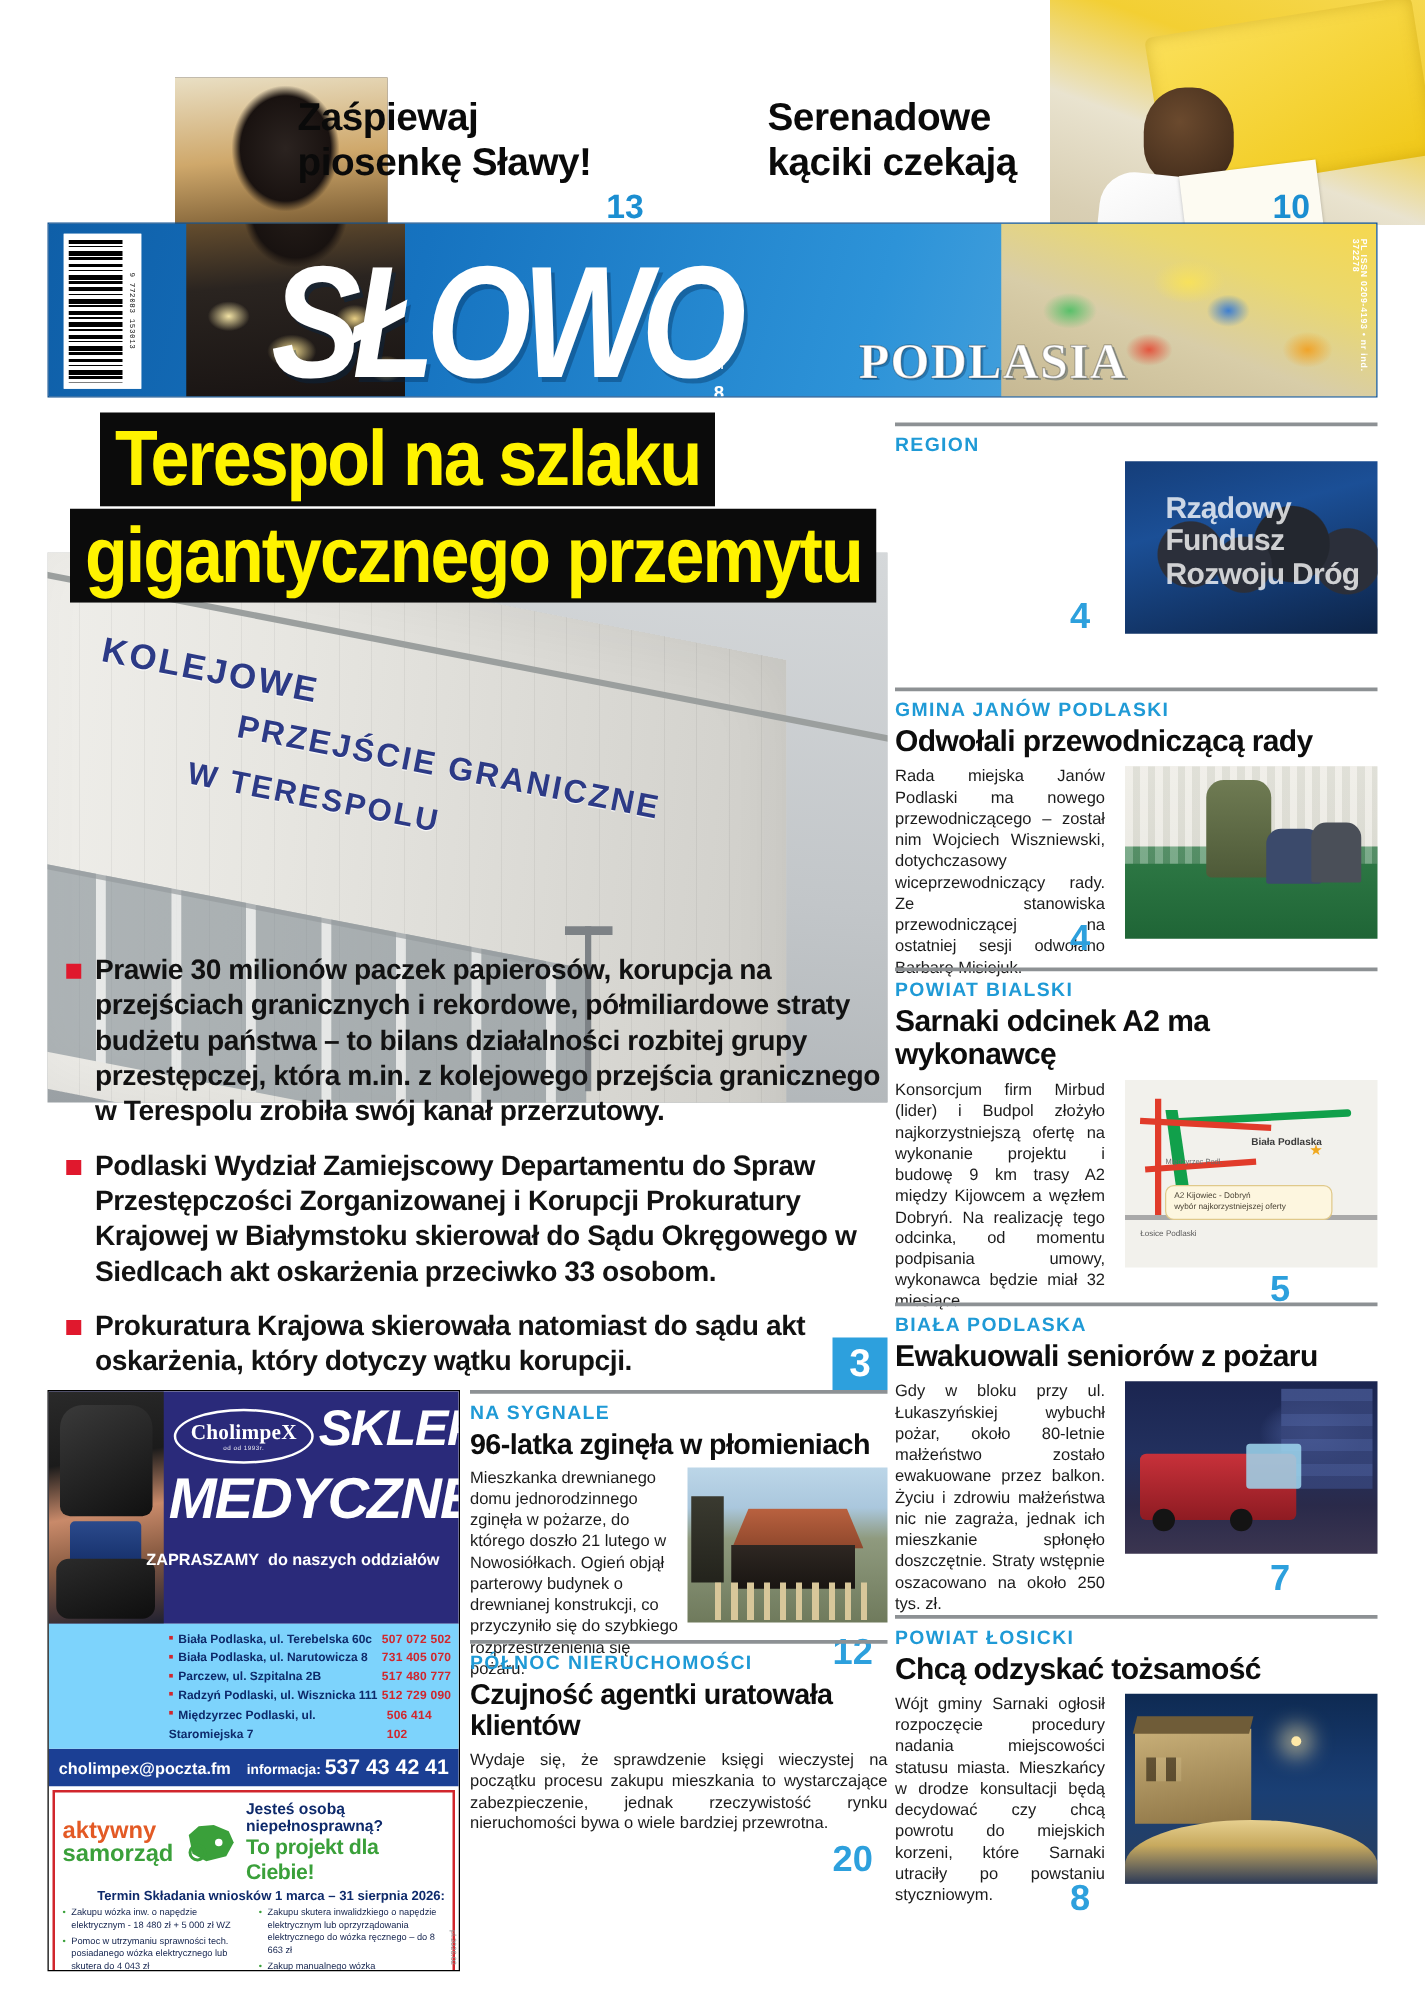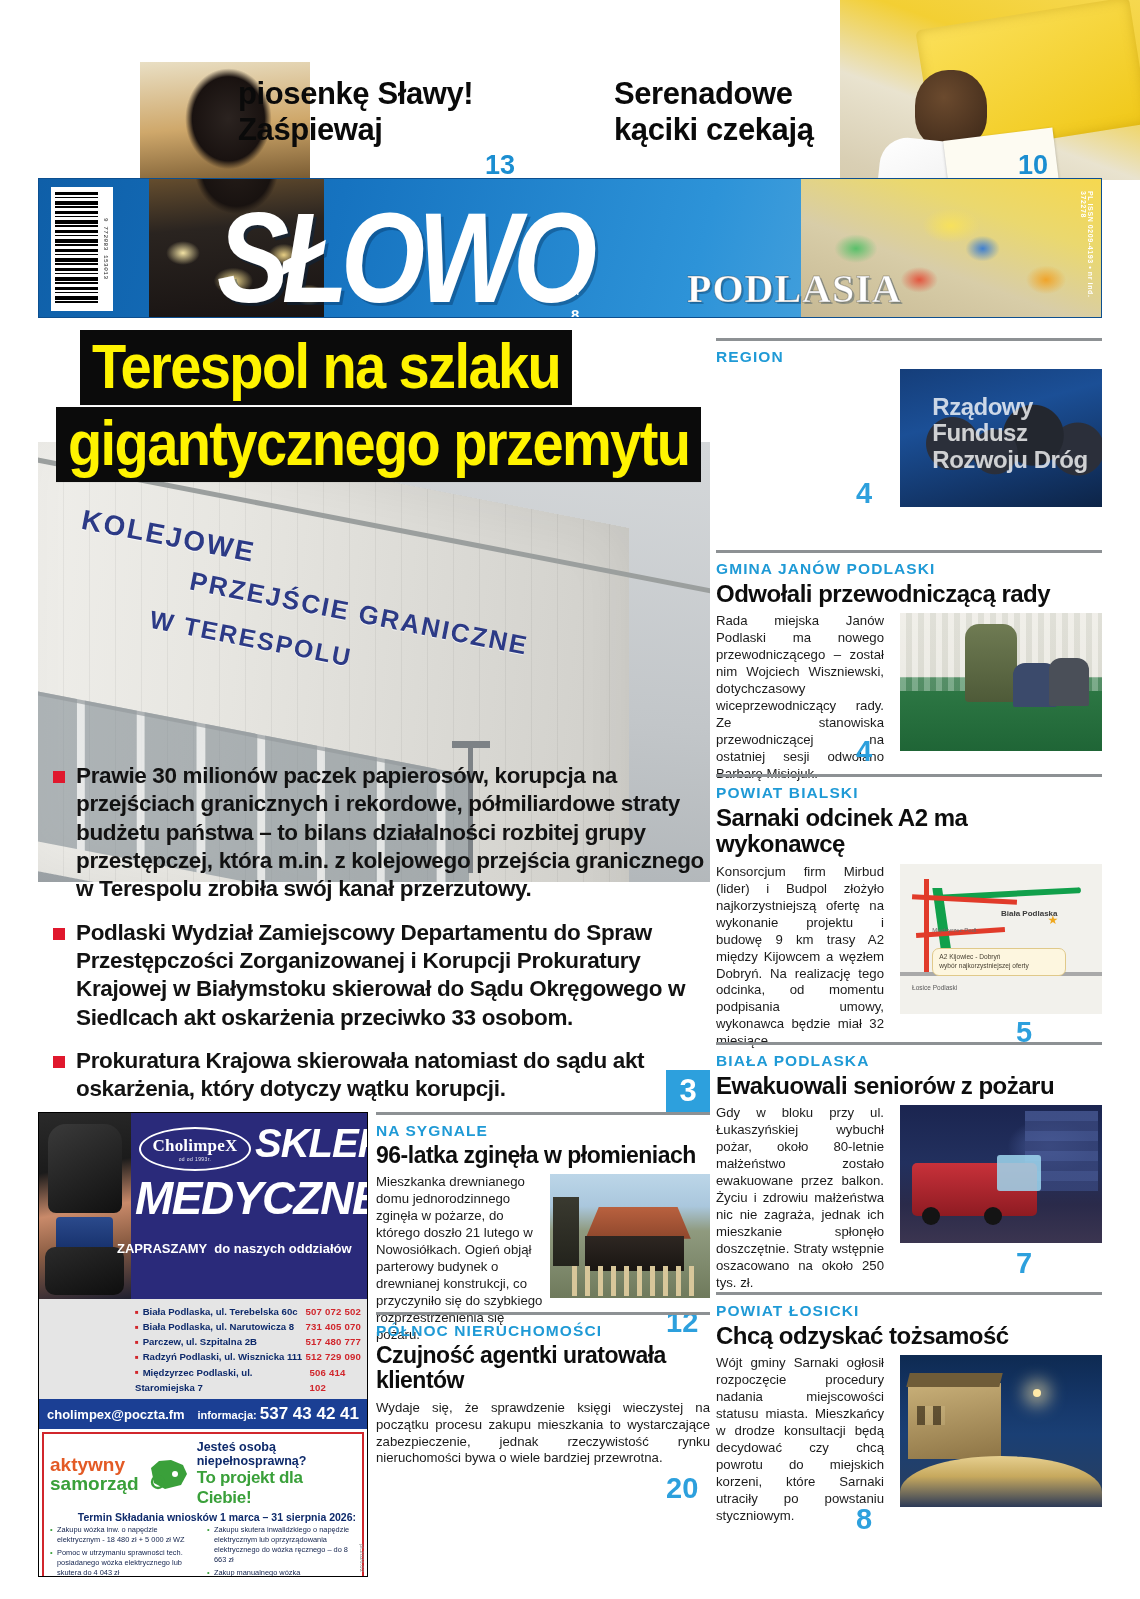--- a/index.html
+++ b/index.html
@@ -450,21 +450,21 @@
   .ad-medyczne {
     position:absolute; left:96px; top:58px; color:#ffffff; font-weight:800;
     font-size:46px; font-style:italic; letter-spacing:-1.5px;
   }
   .ad-zapraszamy {
     position:absolute; left:78px; top:118px; color:#ffffff; font-weight:800;
     font-size:24px; letter-spacing:.4px;
   }
   .ad-zapraszamy span { font-size:13px; font-weight:700; letter-spacing:0; }
   .ad-branches {
-    position:relative; background:#e5e5e5; padding:5px 6px 4px 96px; min-height:76px;
+    position:relative; background:#7dd3fc; padding:5px 6px 4px 96px; min-height:76px;
   }
   .ad-branch-row {
     display:flex; justify-content:space-between; align-items:baseline;
     font-size:9.6px; font-weight:700; color:#0e2a6b; line-height:1.58;
   }
   .ad-branch-row .ph { color:#d1262c; font-weight:800; letter-spacing:.2px; }
   .ad-branch-row .nm::before {
     content:'■'; color:#d1262c; font-size:6px; margin-right:4px; vertical-align:middle;
   }
   .ad-contact {
@@ -517,22 +517,22 @@
       
     </div>
     <div class="teaser-photo-right">
       <div class="tpr-board"></div>
       <div class="tpr-child-head"></div>
       <div class="tpr-child-body"></div>
       <div class="tpr-paper"></div>
 
     </div>
     <div class="teaser-text t1">
+      <div>Zaśpiewaj</div>
       <div>piosenkę Sławy!</div>
-      <div>Zaśpiewaj</div>
     </div>
     <div class="teaser-page p1">13</div>
     <div class="teaser-text t2">
       <div>Serenadowe</div>
       <div>kąciki czekają</div>
     </div>
     <div class="teaser-page p2">10</div>
   </div>
 
   <div class="masthead">

